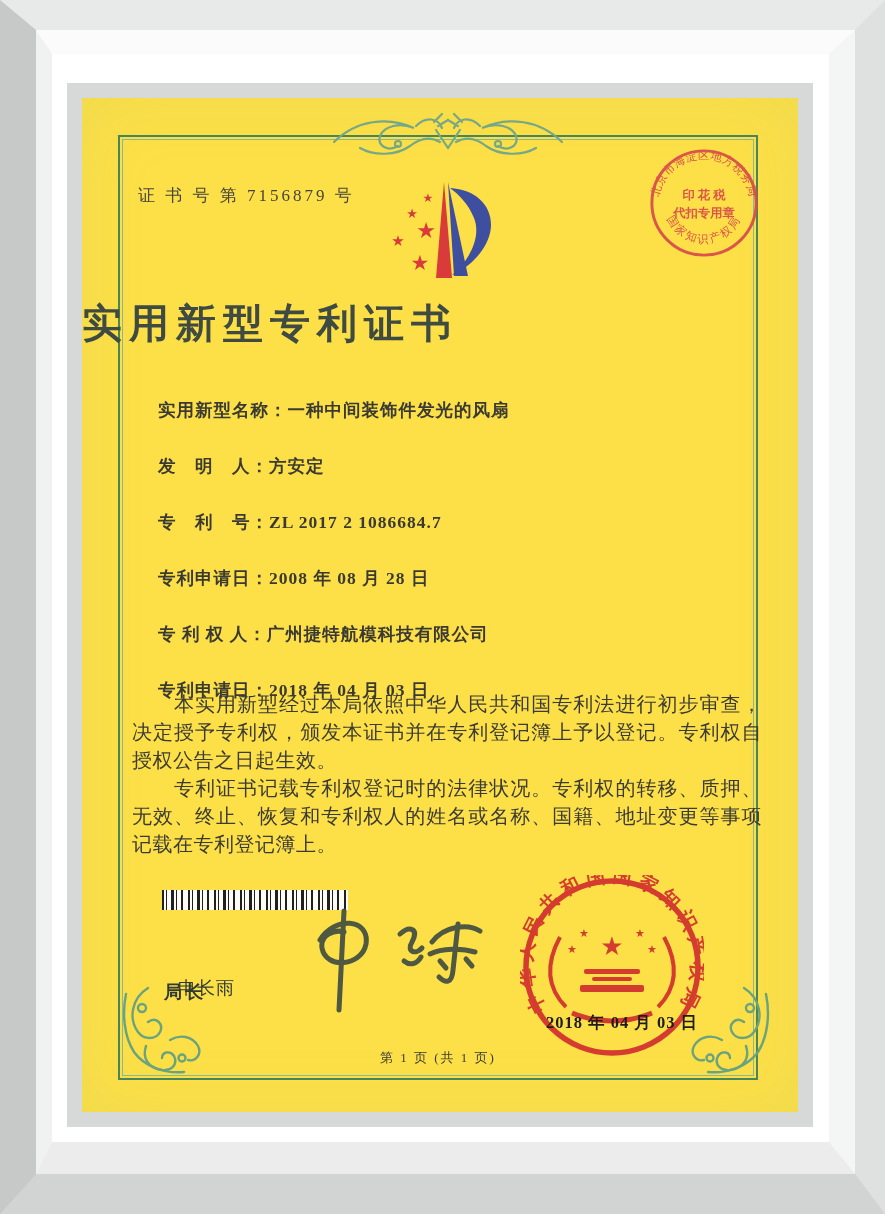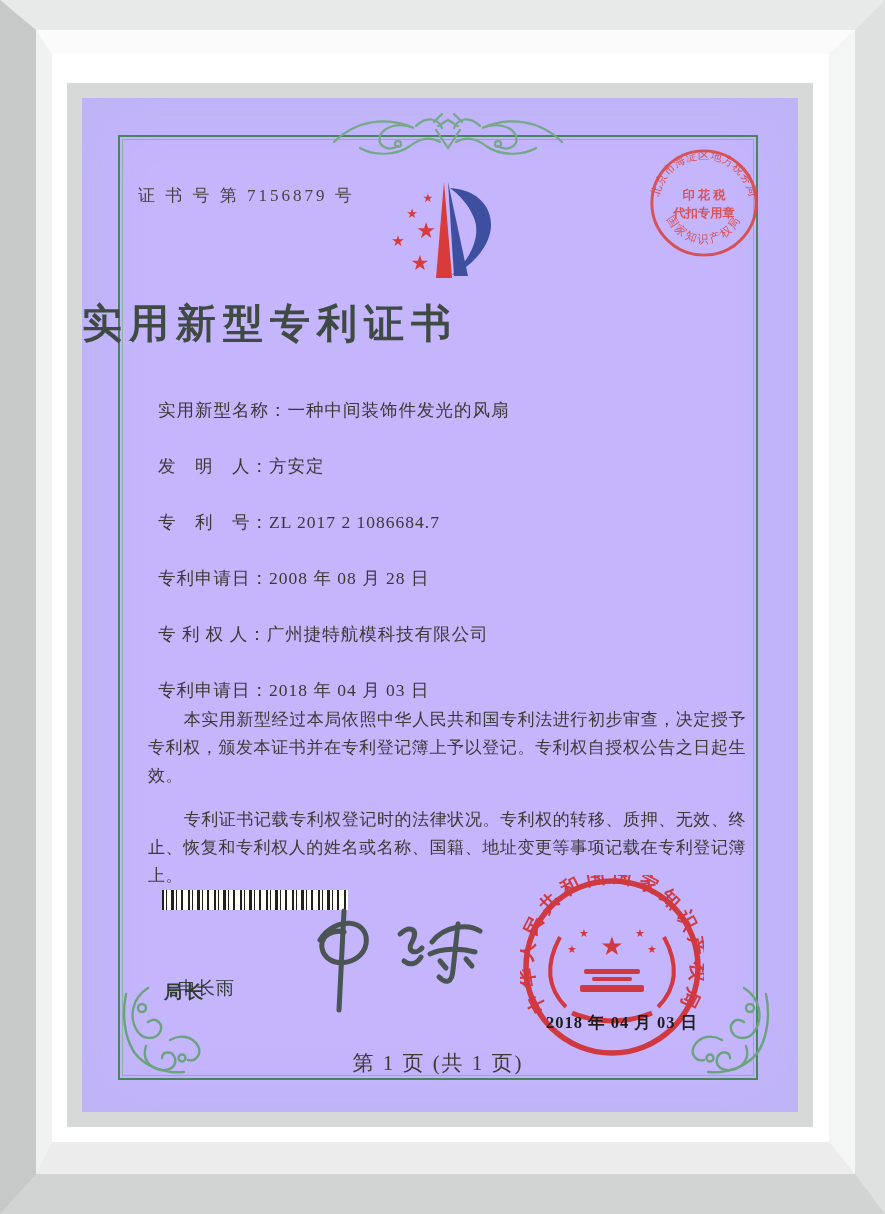--- a/index.html
+++ b/index.html
@@ -17,21 +17,21 @@
   }
   .frame-face{
     position:absolute;inset:0;box-sizing:border-box;background:#ffffff;
     border-style:solid;
     border-color:#fbfbfb #f4f5f5 #ececed #f0f1f1;
     border-width:24px 26px 32px 16px;
   }
   
   .paper{
     position:absolute;left:82px;top:98px;width:716px;height:1014px;
-    background:#c4b5fd;
+    background:#fde047;
     box-shadow:0 0 0 15px #d7d8d8;
     z-index:2;
   }
   .paper-tint{position:absolute;inset:0;box-shadow:inset 0 0 70px rgba(120,165,135,.10);pointer-events:none;}
   .cert-border{
     position:absolute;left:36px;top:37px;width:640px;height:945px;
     border:2px solid #47855c;box-sizing:border-box;
   }
   .cert-border::after{
     content:"";position:absolute;inset:2px;border:1px solid #8ab79a;
@@ -40,37 +40,37 @@
   .cert-no{
     position:absolute;left:56px;top:86px;font-size:17px;letter-spacing:3px;
     color:#45453f;z-index:4;
   }
   .logo{position:absolute;left:300px;top:78px;width:122px;height:116px;z-index:4;}
   .tax-stamp{position:absolute;left:563px;top:46px;width:118px;height:118px;z-index:5;opacity:.93;}
   .cert-title{
     position:absolute;left:0;top:198px;width:100%;text-align:left;
     font-size:40px;font-weight:600;letter-spacing:7px;color:#3e4a42;z-index:4;
   }
-  .fields{position:absolute;left:76px;top:300px;right:56px;z-index:4;}
+  .fields{position:absolute;left:76px;top:300px;right:56px;z-index:4;font-weight:bold;}
   .field-row{height:24px;line-height:24px;margin-bottom:32px;font-size:17.5px;color:#3a3a33;letter-spacing:1px;white-space:nowrap;}
   .paragraphs{position:absolute;left:50px;top:592px;width:630px;z-index:4;}
-  .paragraphs p{margin:16px;text-indent:2.1em;font-size:17px;line-height:28px;color:#3b3b35;text-align:justify;letter-spacing:.5px;}
+  .paragraphs p{margin:0;text-indent:2.1em;font-size:20px;line-height:28px;color:#3b3b35;text-align:justify;letter-spacing:.5px;}
   .barcode{
     position:absolute;left:80px;top:792px;width:186px;height:20px;z-index:4;
     background:repeating-linear-gradient(90deg,
       #202020 0 2px,#fdfdf6 2px 4px,#202020 4px 5px,#fdfdf6 5px 9px,
       #202020 9px 12px,#fdfdf6 12px 14px,#202020 14px 15px,#fdfdf6 15px 19px,
       #202020 19px 21px,#fdfdf6 21px 26px);
   }
   .signer-title{position:absolute;left:82px;top:838px;font-size:18px;font-weight:700;color:#2f3a33;letter-spacing:3px;z-index:4;margin-top:44px;}
   .signer-name{position:absolute;left:96px;top:878px;font-size:18px;font-weight:400;color:#2f3a33;letter-spacing:1px;z-index:4;}
   .signature{position:absolute;left:198px;top:806px;width:210px;height:115px;z-index:4;}
   .office-seal{position:absolute;left:438px;top:777px;width:184px;height:184px;z-index:4;opacity:.92;}
   .seal-date{position:absolute;left:440px;top:914px;width:200px;text-align:center;font-size:16.5px;font-weight:700;color:#1d1d1b;letter-spacing:1px;z-index:5;}
-  .page-footer{position:absolute;left:36px;top:951px;width:640px;text-align:center;font-size:21px;color:#3c3c36;letter-spacing:2px;z-index:4;}
+  .page-footer{position:absolute;left:36px;top:951px;width:640px;text-align:center;font-size:13px;color:#3c3c36;letter-spacing:2px;z-index:4;}
   .st-red{fill:#d84b4b;}
   .seal-red{fill:#d22f2f;}
 </style>
 </head>
 <body>
 
 <div class="frame-outer">
   <div class="frame-face"></div>
 </div>
 

